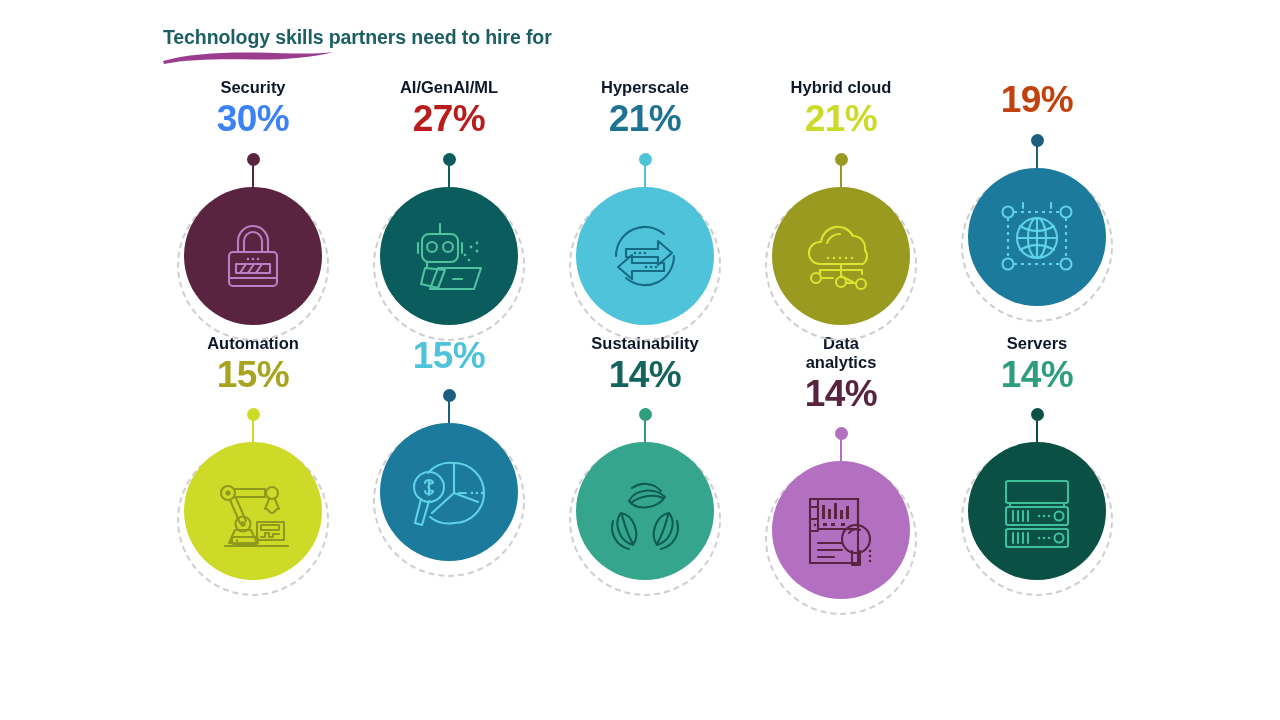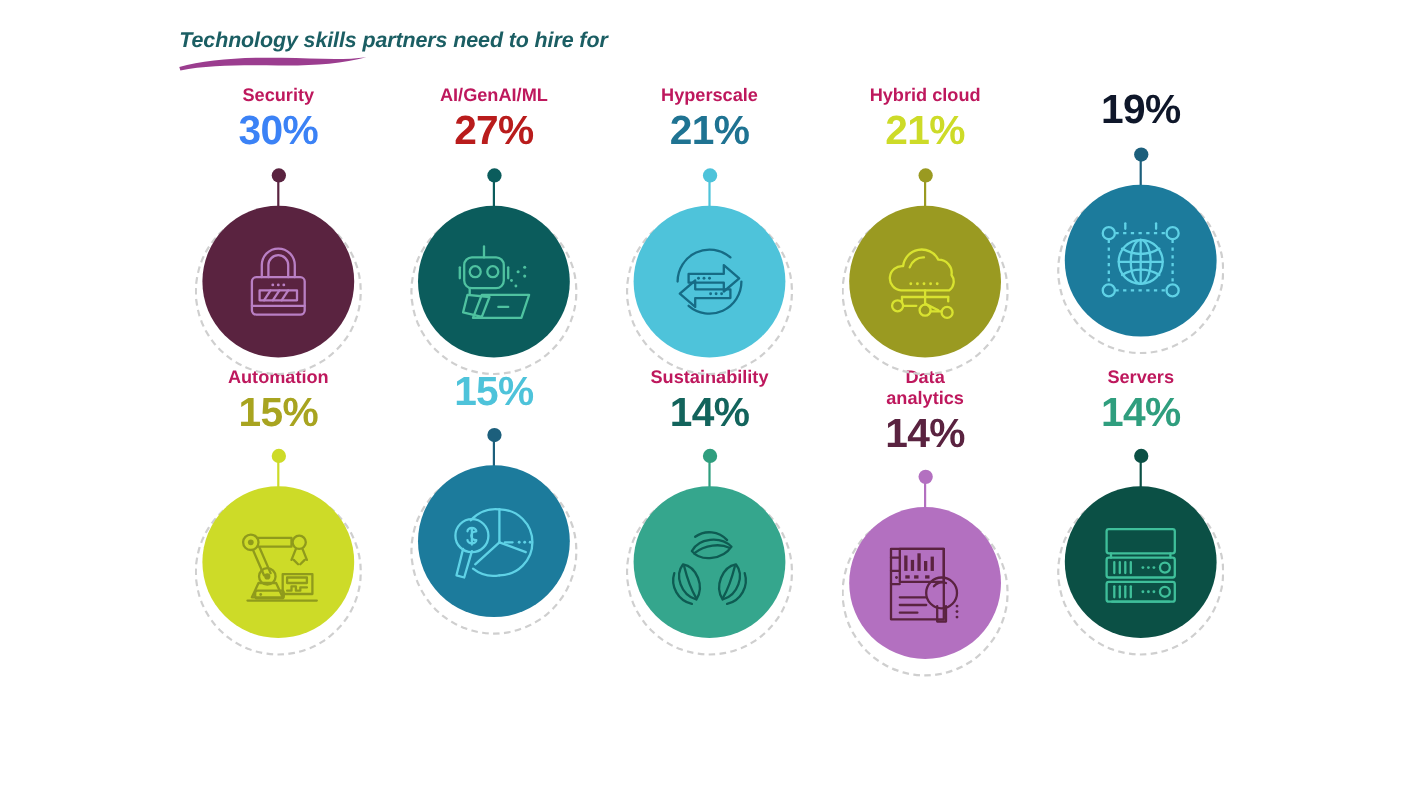--- a/index.html
+++ b/index.html
@@ -22,21 +22,20 @@
     top: 26px;
     width: 700px;
   }
   #page-title {
     font-size: 19.5px;
     font-weight: bold;
     color: #1b5e63;
     letter-spacing: -0.1px;
     white-space: nowrap;
     line-height: 1.2;
-    font-style: italic;
   }
   #title-underline {
     position: absolute;
     left: -2px;
     top: 22px;
     width: 175px;
     height: 18px;
     overflow: visible;
   }
 
@@ -58,21 +57,21 @@
   .cell {
     width: 196px;
     display: flex;
     flex-direction: column;
     align-items: center;
   }
 
   .stat-label {
     font-size: 16.5px;
     font-weight: bold;
-    color: #be185d;
+    color: #0f172a;
     text-align: center;
     line-height: 1.16;
     white-space: pre-line;
   }
   .stat-value {
     font-size: 37px;
     font-weight: bold;
     line-height: 1.15;
     margin-top: 1px;
     letter-spacing: -0.6px;
@@ -238,21 +237,21 @@
               <circle cx="31" cy="46" r="1.3" fill="#d9e330"></circle>
               <circle cx="37" cy="46" r="1.3" fill="#d9e330"></circle>
               <circle cx="43" cy="46" r="1.3" fill="#d9e330"></circle>
               <circle cx="49" cy="46" r="1.3" fill="#d9e330"></circle>
               <circle cx="55" cy="46" r="1.3" fill="#d9e330"></circle>
             </svg>
           </div>
         </div>
       </div>
       <div class="cell">
-        <div class="stat-value" style="color: #0f172a;">19%</div>
+        <div class="stat-value" style="color: #c2410c;">19%</div>
         <div class="badge">
           <div class="dashed-ring" style="border-color: rgb(207, 207, 207);"></div>
           <div class="pin-stem" style="background: rgb(28, 95, 124);"></div>
           <div class="pin-head" style="background: rgb(28, 95, 124);"></div>
           <div class="disc" style="background: rgb(28, 123, 156);">
             <svg width="88" height="88" viewBox="0 0 88 88">
               <circle cx="44" cy="45" r="20" fill="none" stroke="#5fd2e6" stroke-width="2.1" stroke-linecap="round" stroke-linejoin="round"></circle>
               <ellipse cx="44" cy="45" rx="9" ry="20" fill="none" stroke="#5fd2e6" stroke-width="2.1" stroke-linecap="round" stroke-linejoin="round"></ellipse>
               <line x1="44" y1="25" x2="44" y2="65" fill="none" stroke="#5fd2e6" stroke-width="2.1" stroke-linecap="round" stroke-linejoin="round"></line>
               <line x1="24" y1="45" x2="64" y2="45" fill="none" stroke="#5fd2e6" stroke-width="2.1" stroke-linecap="round" stroke-linejoin="round"></line>

